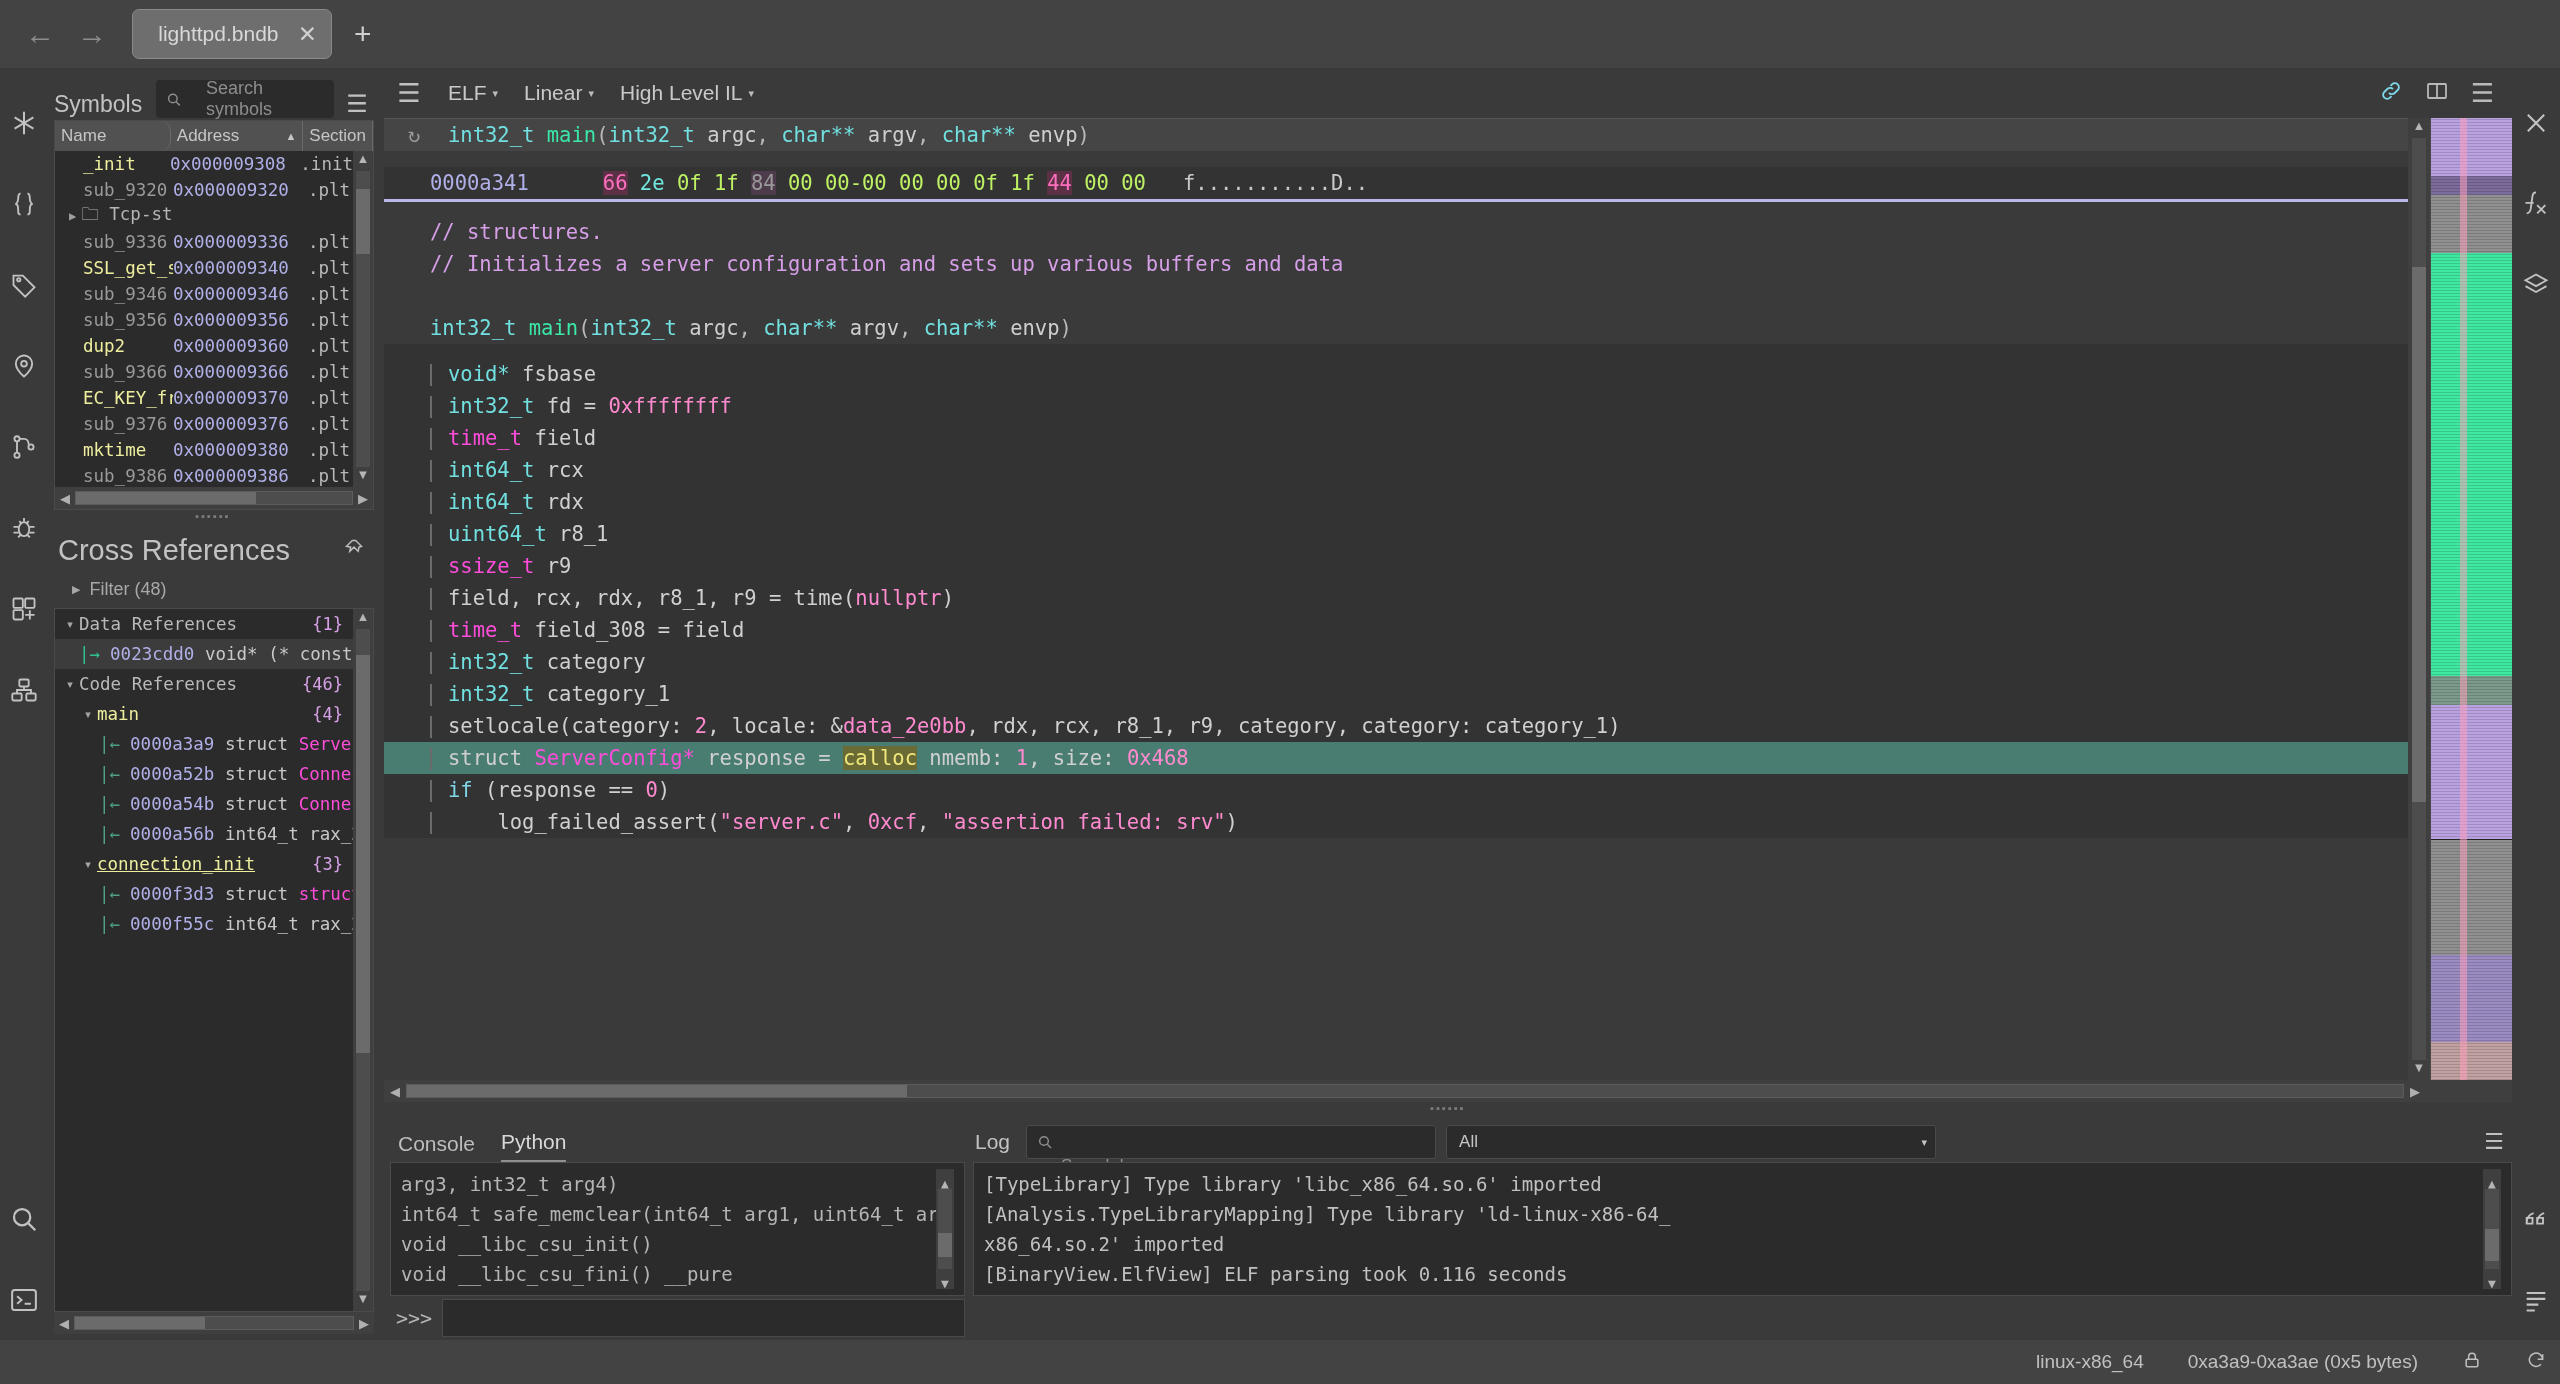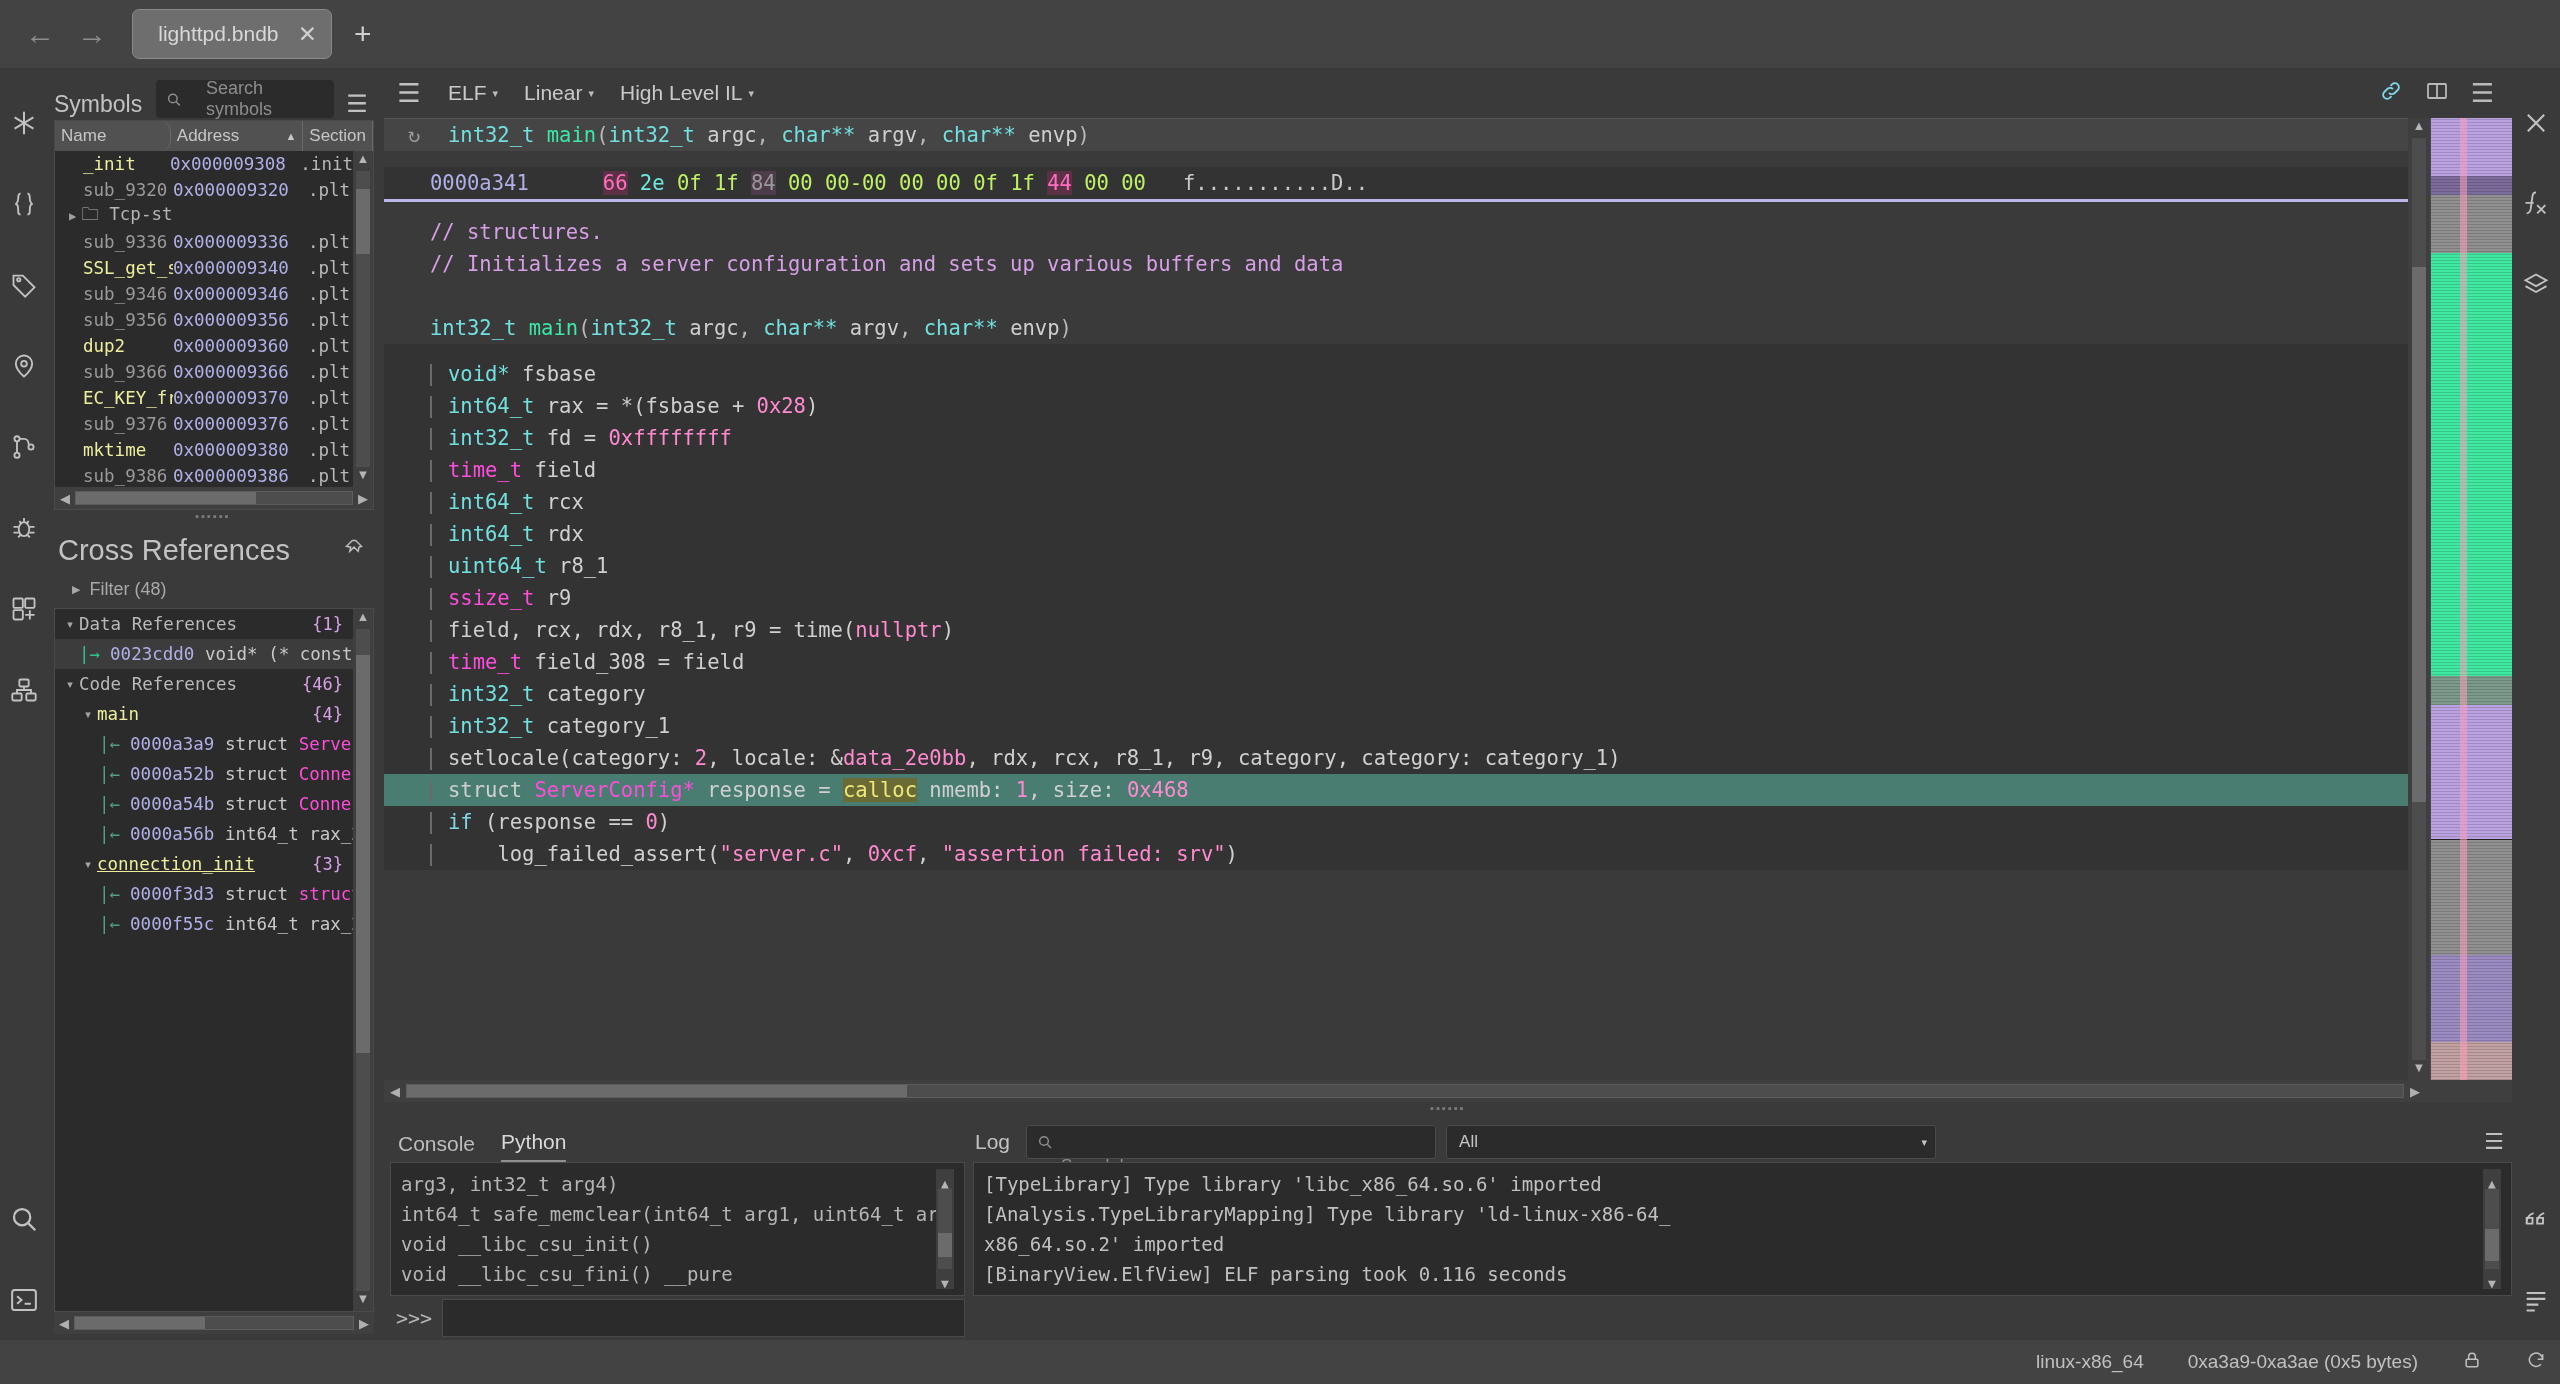--- a/index.html
+++ b/index.html
@@ -537,21 +537,20 @@
 
           <div class="cl" style="height:14px;"></div>
           <div class="cl" style="padding-left:46px;"><span class="k-com">// structures.</span></div>
           <div class="cl" style="padding-left:46px;"><span class="k-com">// Initializes a server configuration and sets up various buffers and data</span></div>
           <div class="cl">&nbsp;</div>
           <div class="cl" style="padding-left:46px;"><span class="k-type">int32_t </span><span class="k-fn">main</span><span class="k-punct">(</span><span class="k-type">int32_t</span><span class="k-arg"> argc</span><span class="k-punct">, </span><span class="k-type">char**</span><span class="k-arg"> argv</span><span class="k-punct">, </span><span class="k-type">char**</span><span class="k-arg"> envp</span><span class="k-punct">)</span></div>
 
           <div class="block-bg">
             <div class="cl" style="height:14px;"></div>
             <div class="cl" style="padding-left:46px;"><span class="gutter-bar"></span><span class="k-type">void* </span><span class="k-plain">fsbase</span></div>
-            <div class="cl" style="padding-left:46px;"><span class="gutter-bar"></span><span class="k-type">int64_t </span><span class="k-plain">rax = *(fsbase + </span><span class="k-num">0x28</span><span class="k-plain">)</span></div>
             <div class="cl" style="padding-left:46px;"><span class="gutter-bar"></span><span class="k-type">int32_t </span><span class="k-plain">fd = </span><span class="k-num">0xffffffff</span></div>
             <div class="cl" style="padding-left:46px;"><span class="gutter-bar"></span><span class="k-struct">time_t </span><span class="k-plain">field</span></div>
             <div class="cl" style="padding-left:46px;"><span class="gutter-bar"></span><span class="k-type">int64_t </span><span class="k-plain">rcx</span></div>
             <div class="cl" style="padding-left:46px;"><span class="gutter-bar"></span><span class="k-type">int64_t </span><span class="k-plain">rdx</span></div>
             <div class="cl" style="padding-left:46px;"><span class="gutter-bar"></span><span class="k-type">uint64_t </span><span class="k-plain">r8_1</span></div>
             <div class="cl" style="padding-left:46px;"><span class="gutter-bar"></span><span class="k-struct">ssize_t </span><span class="k-plain">r9</span></div>
             <div class="cl" style="padding-left:46px;"><span class="gutter-bar"></span><span class="k-plain">field, rcx, rdx, r8_1, r9 = </span><span class="k-plain">time(</span><span class="k-num">nullptr</span><span class="k-plain">)</span></div>
             <div class="cl" style="padding-left:46px;"><span class="gutter-bar"></span><span class="k-struct">time_t </span><span class="k-plain">field_308 = field</span></div>
             <div class="cl" style="padding-left:46px;"><span class="gutter-bar"></span><span class="k-type">int32_t </span><span class="k-plain">category</span></div>
             <div class="cl" style="padding-left:46px;"><span class="gutter-bar"></span><span class="k-type">int32_t </span><span class="k-plain">category_1</span></div>

